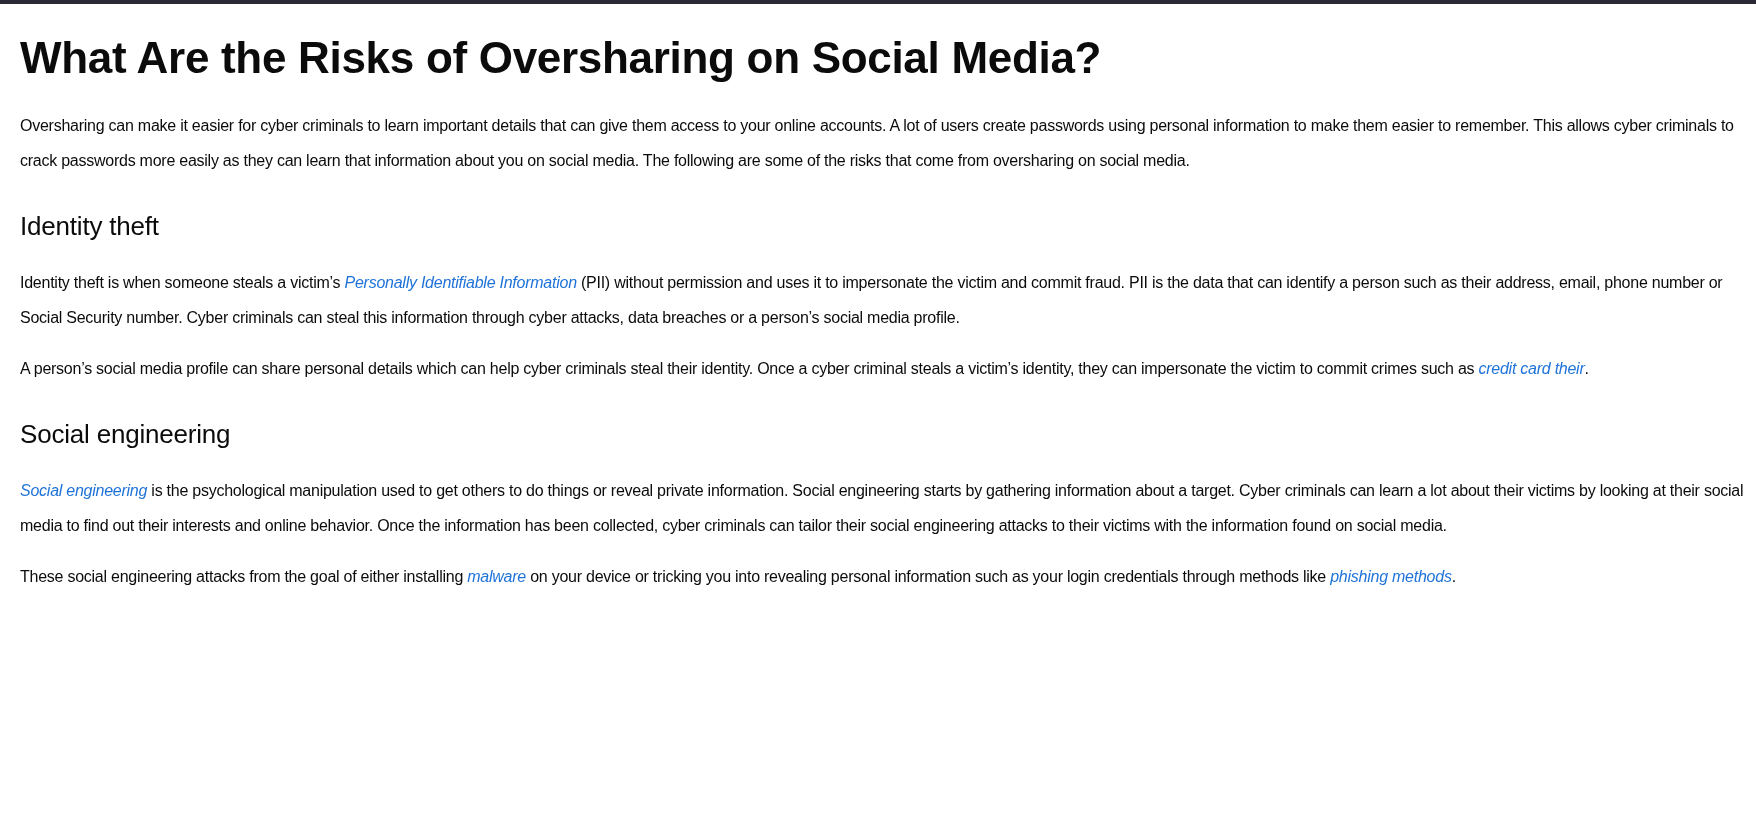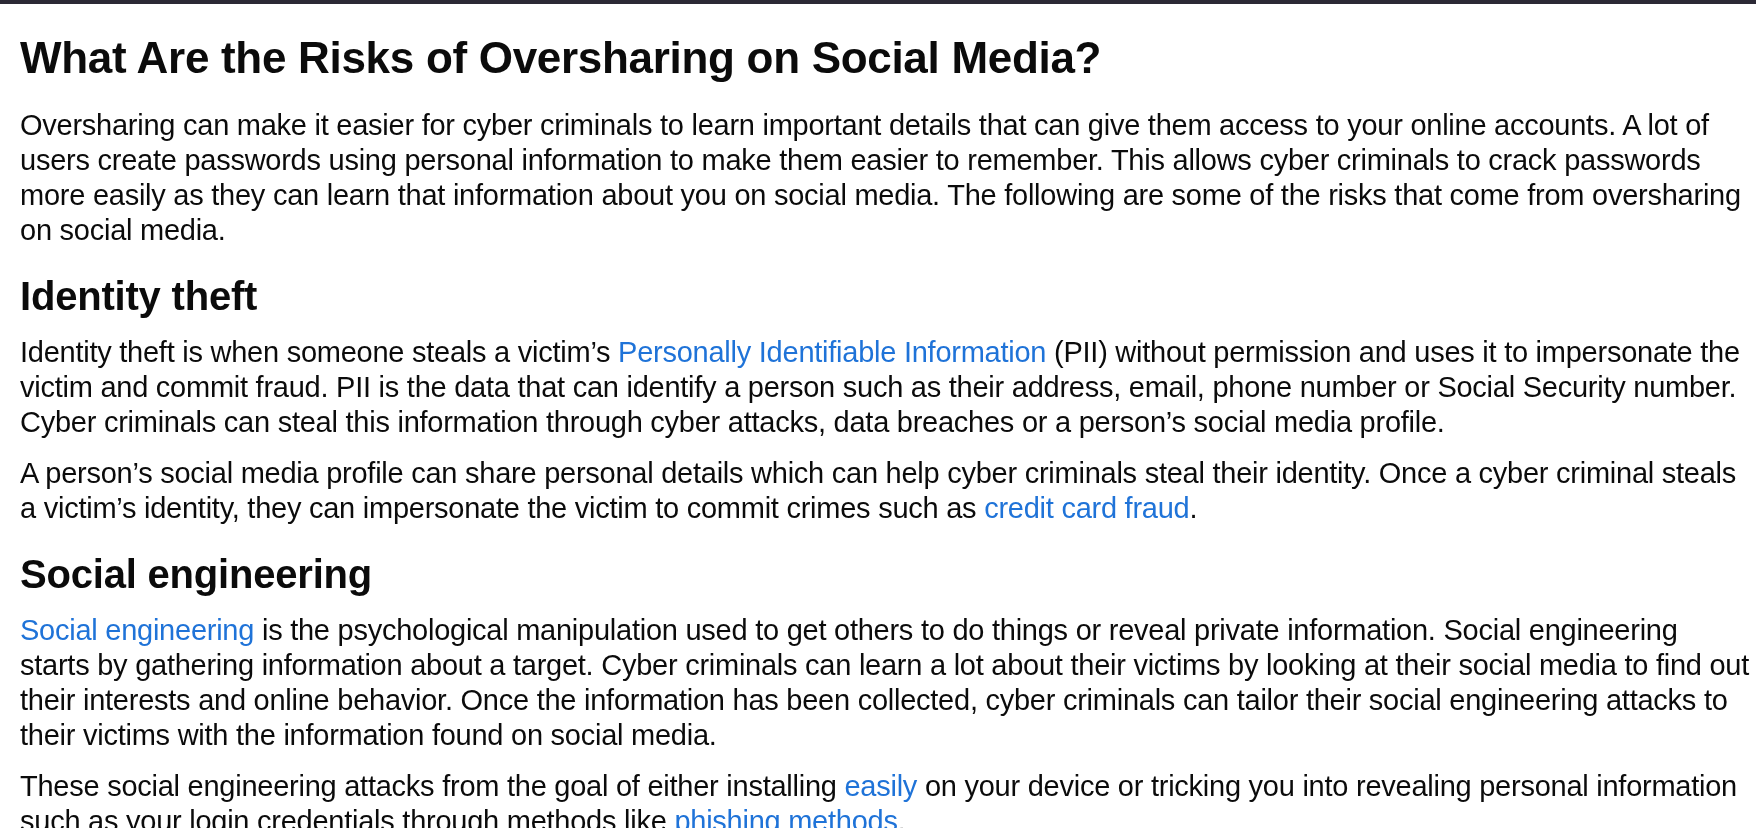--- a/index.html
+++ b/index.html
@@ -10,46 +10,46 @@
     }
     .topbar { height: 4px; background: #2b2935; }
     .article { padding: 0 4px 0 20px; }
     h1 {
       margin: 22px 0 0 0;
       font-size: 44px; line-height: 64px; font-weight: 700;
       letter-spacing: -0.3px;
     }
     h2 {
       margin: 26px 0 0 0;
-      font-size: 40px; line-height: 44px; font-weight: 700;
+      font-size: 26px; line-height: 44px; font-weight: 400;
       letter-spacing: -0.2px;
     }
     p {
       margin: 16px 0 0 0;
-      font-size: 29px; line-height: 35px;
+      font-size: 16px; line-height: 35px;
       letter-spacing: -0.25px;
     }
     p.first { margin-top: 18px; }
     p.after-h2 { margin-top: 17px; }
-    a { color: #1f73d8; text-decoration: none; }
+    a { color: #1f73d8; text-decoration: none; font-style: italic; }
   </style>
 </head>
 <body>
 
 <div class="topbar"></div>
 
 <main class="article">
   <h1>What Are the Risks of Oversharing on Social Media?</h1>
 
   <p class="first">Oversharing can make it easier for cyber criminals to learn important details that can give them access to your online accounts. A lot of users create passwords using personal information to make them easier to remember. This allows cyber criminals to crack passwords more easily as they can learn that information about you on social media. The following are some of the risks that come from oversharing on social media.</p>
 
   <h2>Identity theft</h2>
 
   <p class="after-h2"><span>Identity theft is when someone steals a victim’s </span><a href="#">Personally Identifiable Information</a><span> (PII) without permission and uses it to impersonate the victim and commit fraud. PII is the data that can identify a person such as their address, email, phone number or Social Security number. Cyber criminals can steal this information through cyber attacks, data breaches or a person’s social media profile.</span></p>
 
-  <p><span>A person’s social media profile can share personal details which can help cyber criminals steal their identity. Once a cyber criminal steals a victim’s identity, they can impersonate the victim to commit crimes such as </span><a href="#">credit card fraud</a><span>.</span></p>
+  <p><span>A person’s social media profile can share personal details which can help cyber criminals steal their identity. Once a cyber criminal steals a victim’s identity, they can impersonate the victim to commit crimes such as </span><a href="#">credit card their</a><span>.</span></p>
 
   <h2>Social engineering</h2>
 
   <p class="after-h2"><a href="#">Social engineering</a><span> is the psychological manipulation used to get others to do things or reveal private information. Social engineering starts by gathering information about a target. Cyber criminals can learn a lot about their victims by looking at their social media to find out their interests and online behavior. Once the information has been collected, cyber criminals can tailor their social engineering attacks to their victims with the information found on social media.</span></p>
 
-  <p><span>These social engineering attacks from the goal of either installing </span><a href="#">easily</a><span> on your device or tricking you into revealing personal information such as your login credentials through methods like </span><a href="#">phishing methods</a><span>.</span></p>
+  <p><span>These social engineering attacks from the goal of either installing </span><a href="#">malware</a><span> on your device or tricking you into revealing personal information such as your login credentials through methods like </span><a href="#">phishing methods</a><span>.</span></p>
 </main>
 
 </body></html>

